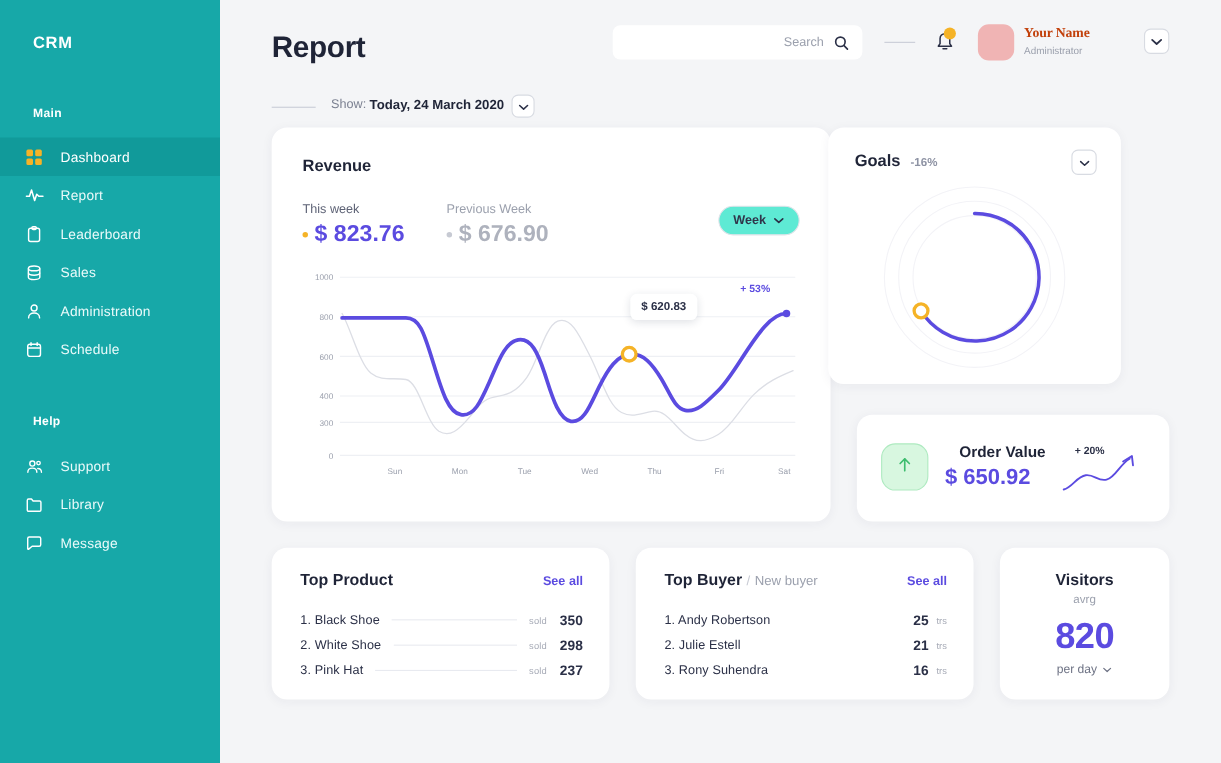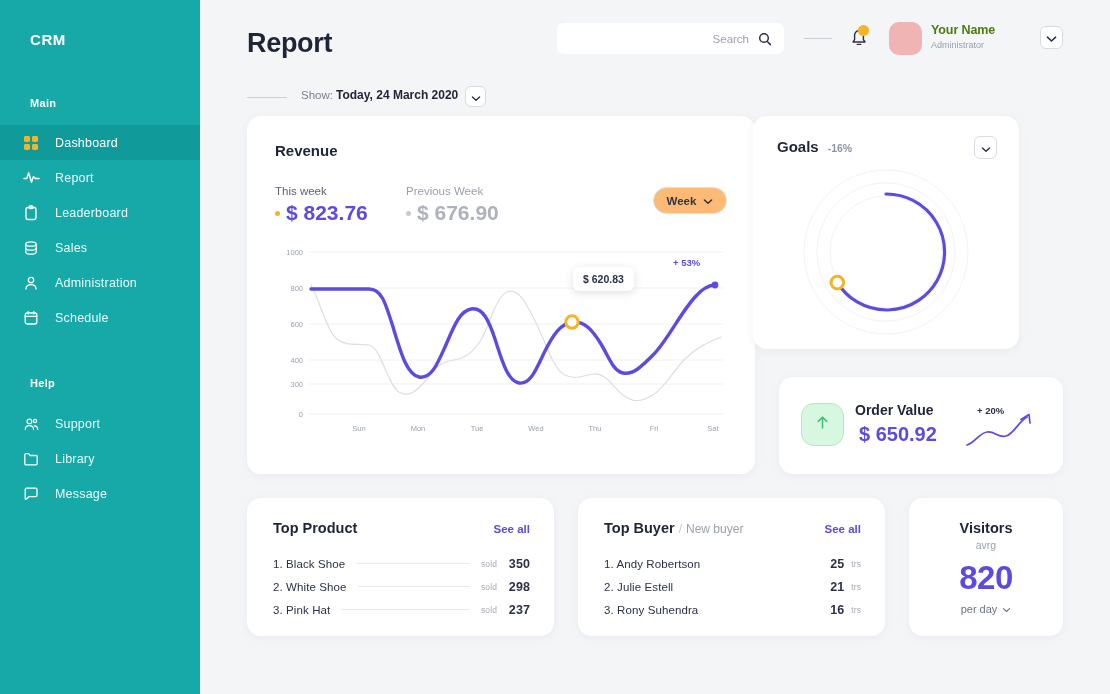--- a/index.html
+++ b/index.html
@@ -77,21 +77,21 @@
     position: absolute; left: 10px; top: 0px;
     width: 11px; height: 11px; border-radius: 50%;
     background: #f5b327;
   }
   .avatar {
     position: absolute; left: 689px; top: 22px;
     width: 33px; height: 33px; border-radius: 10px;
     background: #f0b4b4;
   }
   .user-block { position: absolute; left: 731px; top: 23px; }
-  .user-name { font-size: 12.5px; font-weight: bold; color: #4d7c0f; letter-spacing: -.1px; }
+  .user-name { font-size: 12.5px; font-weight: bold; color: #c2410c; letter-spacing: -.1px; font-family: Liberation Serif, serif; }
   .user-role { font-size: 9px; color: #9ba0ad; margin-top: 3px; }
   .caret-btn {
     position: absolute; width: 23px; height: 23px;
     border: 1px solid #d8dbe2; border-radius: 6px; background: #fff;
     display: flex; align-items: center; justify-content: center;
     cursor: pointer;
   }
   .caret-hdr { left: 840px; top: 26px; }
 
   .showbar { position: relative; height: 38px; }
@@ -118,21 +118,21 @@
   .stat.prev .stat-lbl { color: #9ba0ad; }
   .stat-val { font-size: 21px; font-weight: bold; margin-top: 4px; display: flex; align-items: center; gap: 6px; }
   .stat.this .stat-val { color: #5b4be0; }
   .stat.prev .stat-val { color: #aeb2bd; }
   .dot { width: 5px; height: 5px; border-radius: 50%; display: inline-block; }
   .dot.amber { background: #f5b327; }
   .dot.gray { background: #c7cad3; }
   .week-btn {
     position: absolute; right: 0; top: 2px;
     width: 74px; height: 27px; border: 1px solid #e0e3e9; border-radius: 14px;
-    background: #fdba74; display: flex; align-items: center; justify-content: center; gap: 7px;
+    background: #5eead4; display: flex; align-items: center; justify-content: center; gap: 7px;
     font-size: 11.5px; color: #30354a; font-weight: bold; cursor: pointer;
   }
   .chart-wrap { position: relative; margin-top: 6px; width: 452px; height: 195px; }
   .chart-wrap svg { display: block; }
   .tooltip {
     position: absolute; left: 298px; top: 28px;
     background: #fff; border-radius: 6px;
     box-shadow: 0 2px 8px rgba(30,40,70,.14);
     font-size: 10.5px; color: #2b3047; font-weight: bold;
     padding: 6px 10px; white-space: nowrap;
@@ -161,21 +161,21 @@
   .ordval {
     position: absolute; left: 579px; top: 261px;
     width: 284px; height: 97px; padding: 0;
   }
   .ov-badge {
     position: absolute; left: 22px; top: 26px;
     width: 43px; height: 43px; border-radius: 13px;
     background: #d8f7e0; border: 1px solid #aeeac0;
     display: flex; align-items: center; justify-content: center;
   }
-  .ov-title { position: absolute; left: 76px; top: 25px; font-size: 14px; font-weight: bold; color: #1f2437; }
+  .ov-title { position: absolute; left: 93px; top: 25px; font-size: 14px; font-weight: bold; color: #1f2437; }
   .ov-value { position: absolute; left: 80px; top: 46px; font-size: 20px; font-weight: bold; color: #5b4be0; }
   .ov-spark { position: absolute; left: 186px; top: 28px; width: 78px; height: 45px; }
   .ov-pct { position: absolute; left: 198px; top: 28px; font-size: 9.5px; font-weight: bold; color: #2b3047; }
 
   
   .topprod {
     position: absolute; left: 47px; top: 382px;
     width: 307px; height: 138px; padding: 22px 24px 0 26px;
   }
   .topbuyer {

